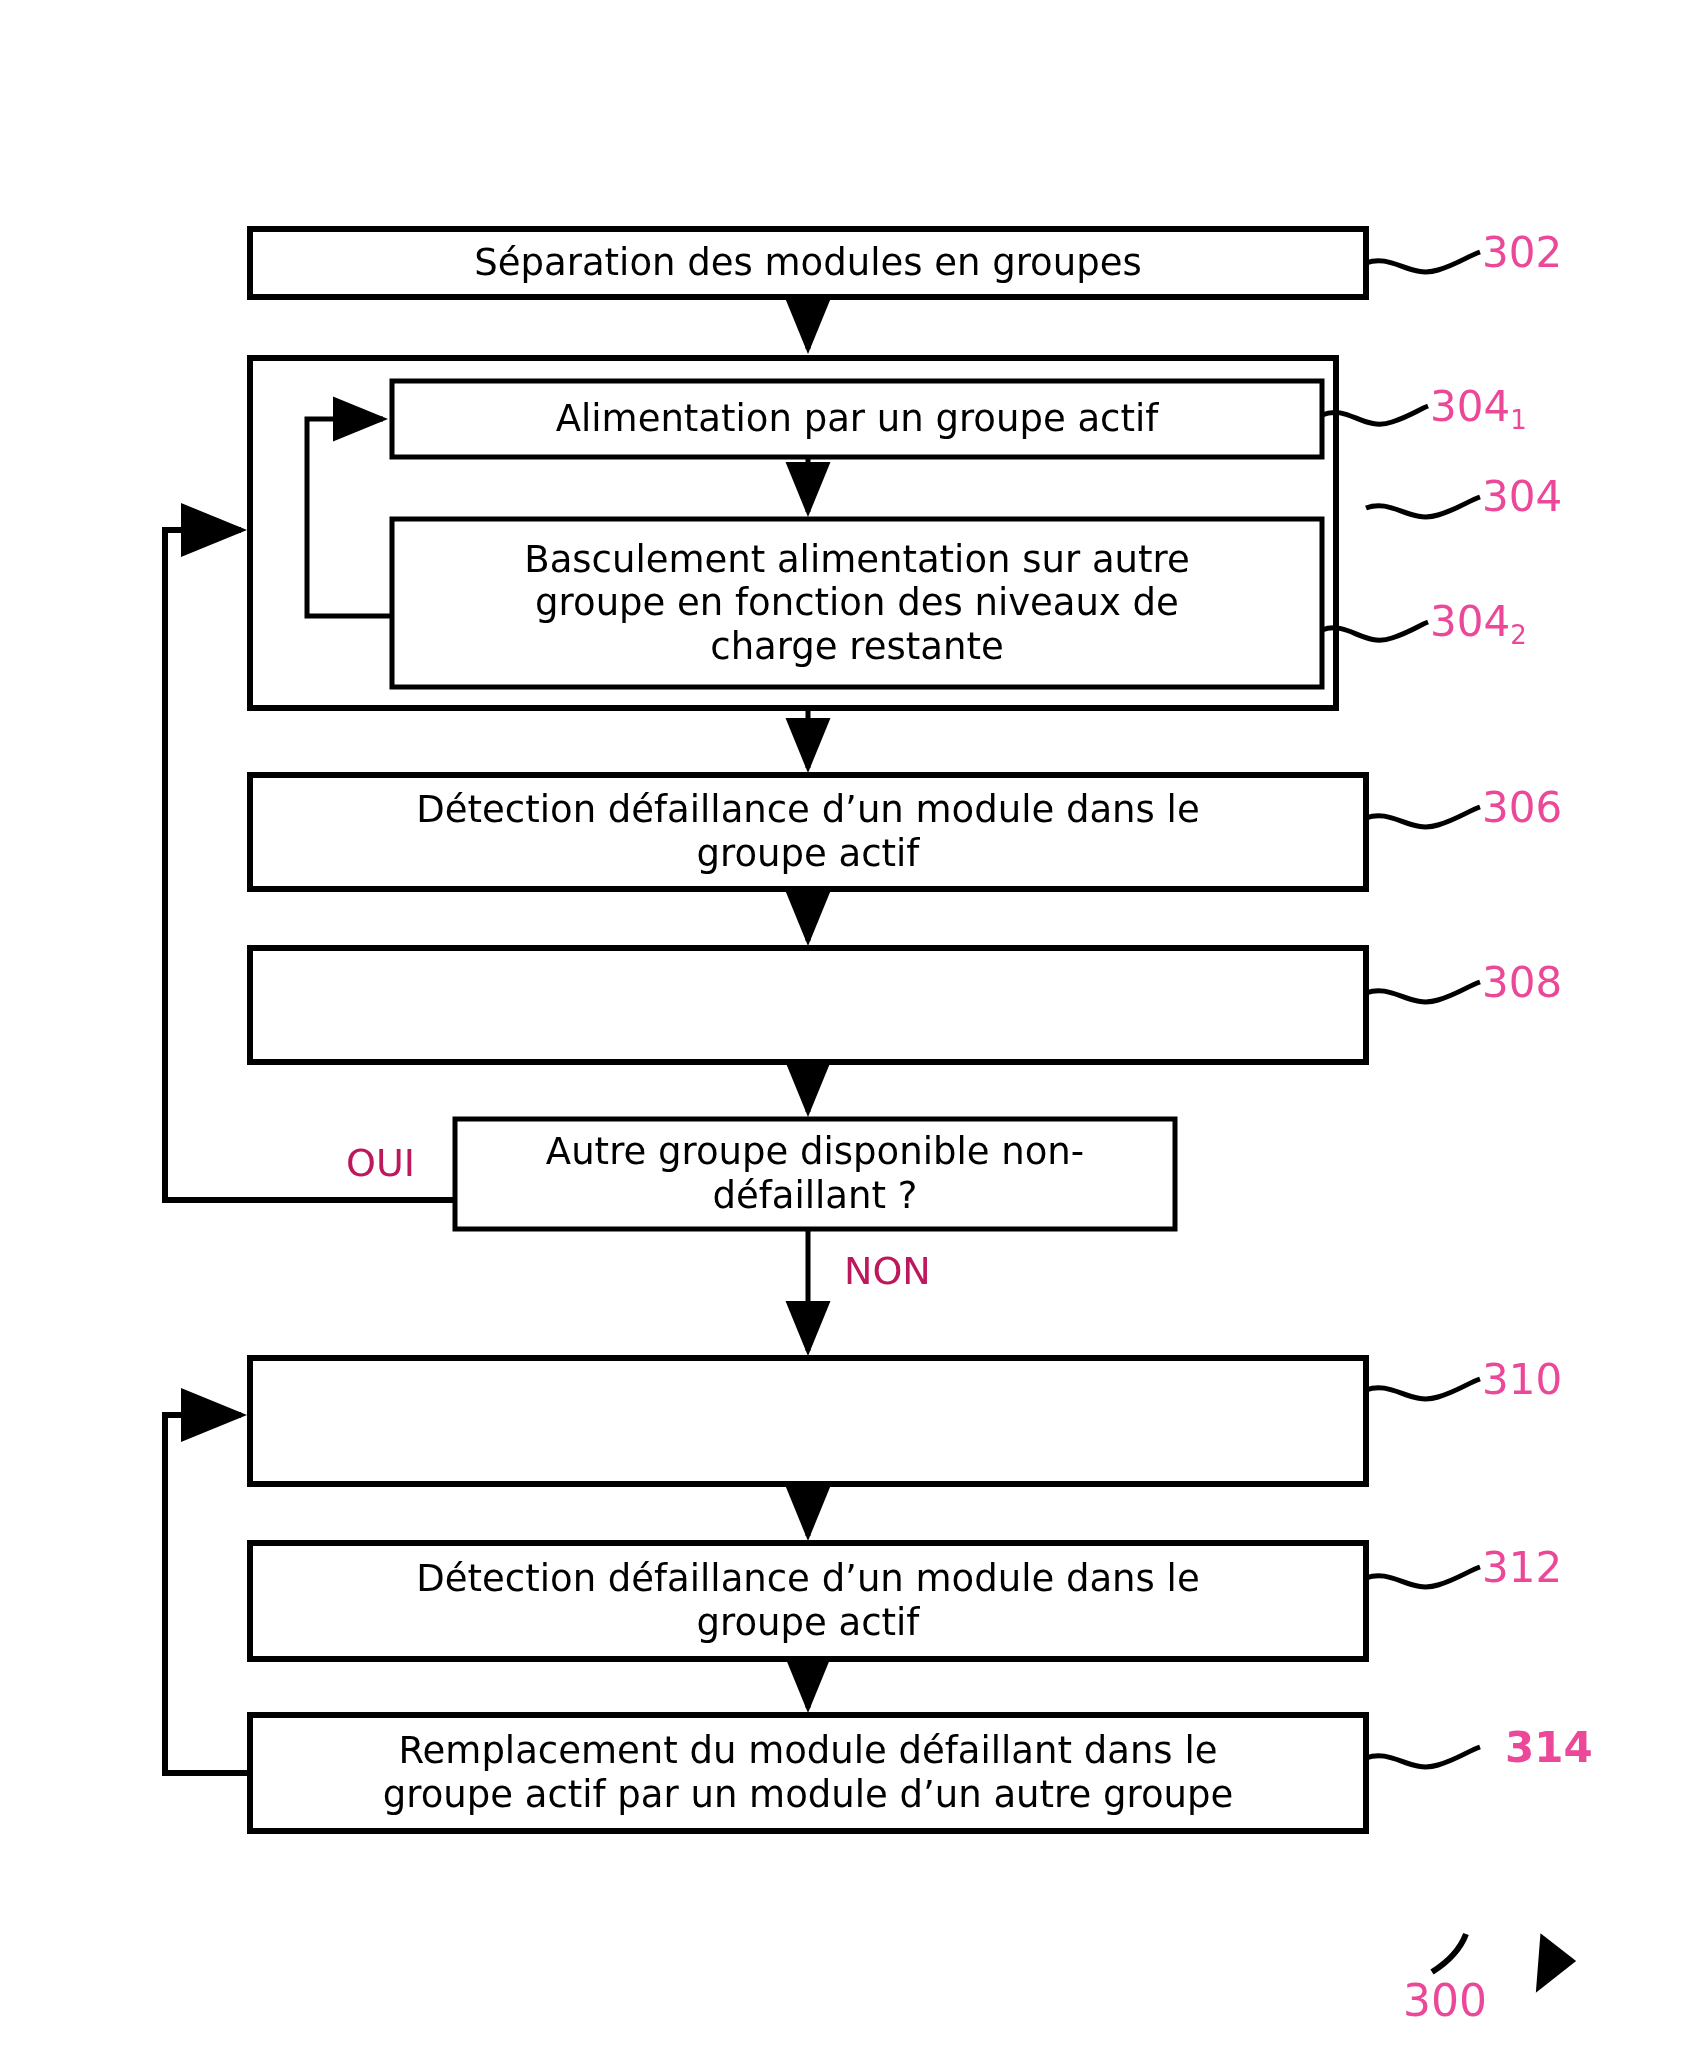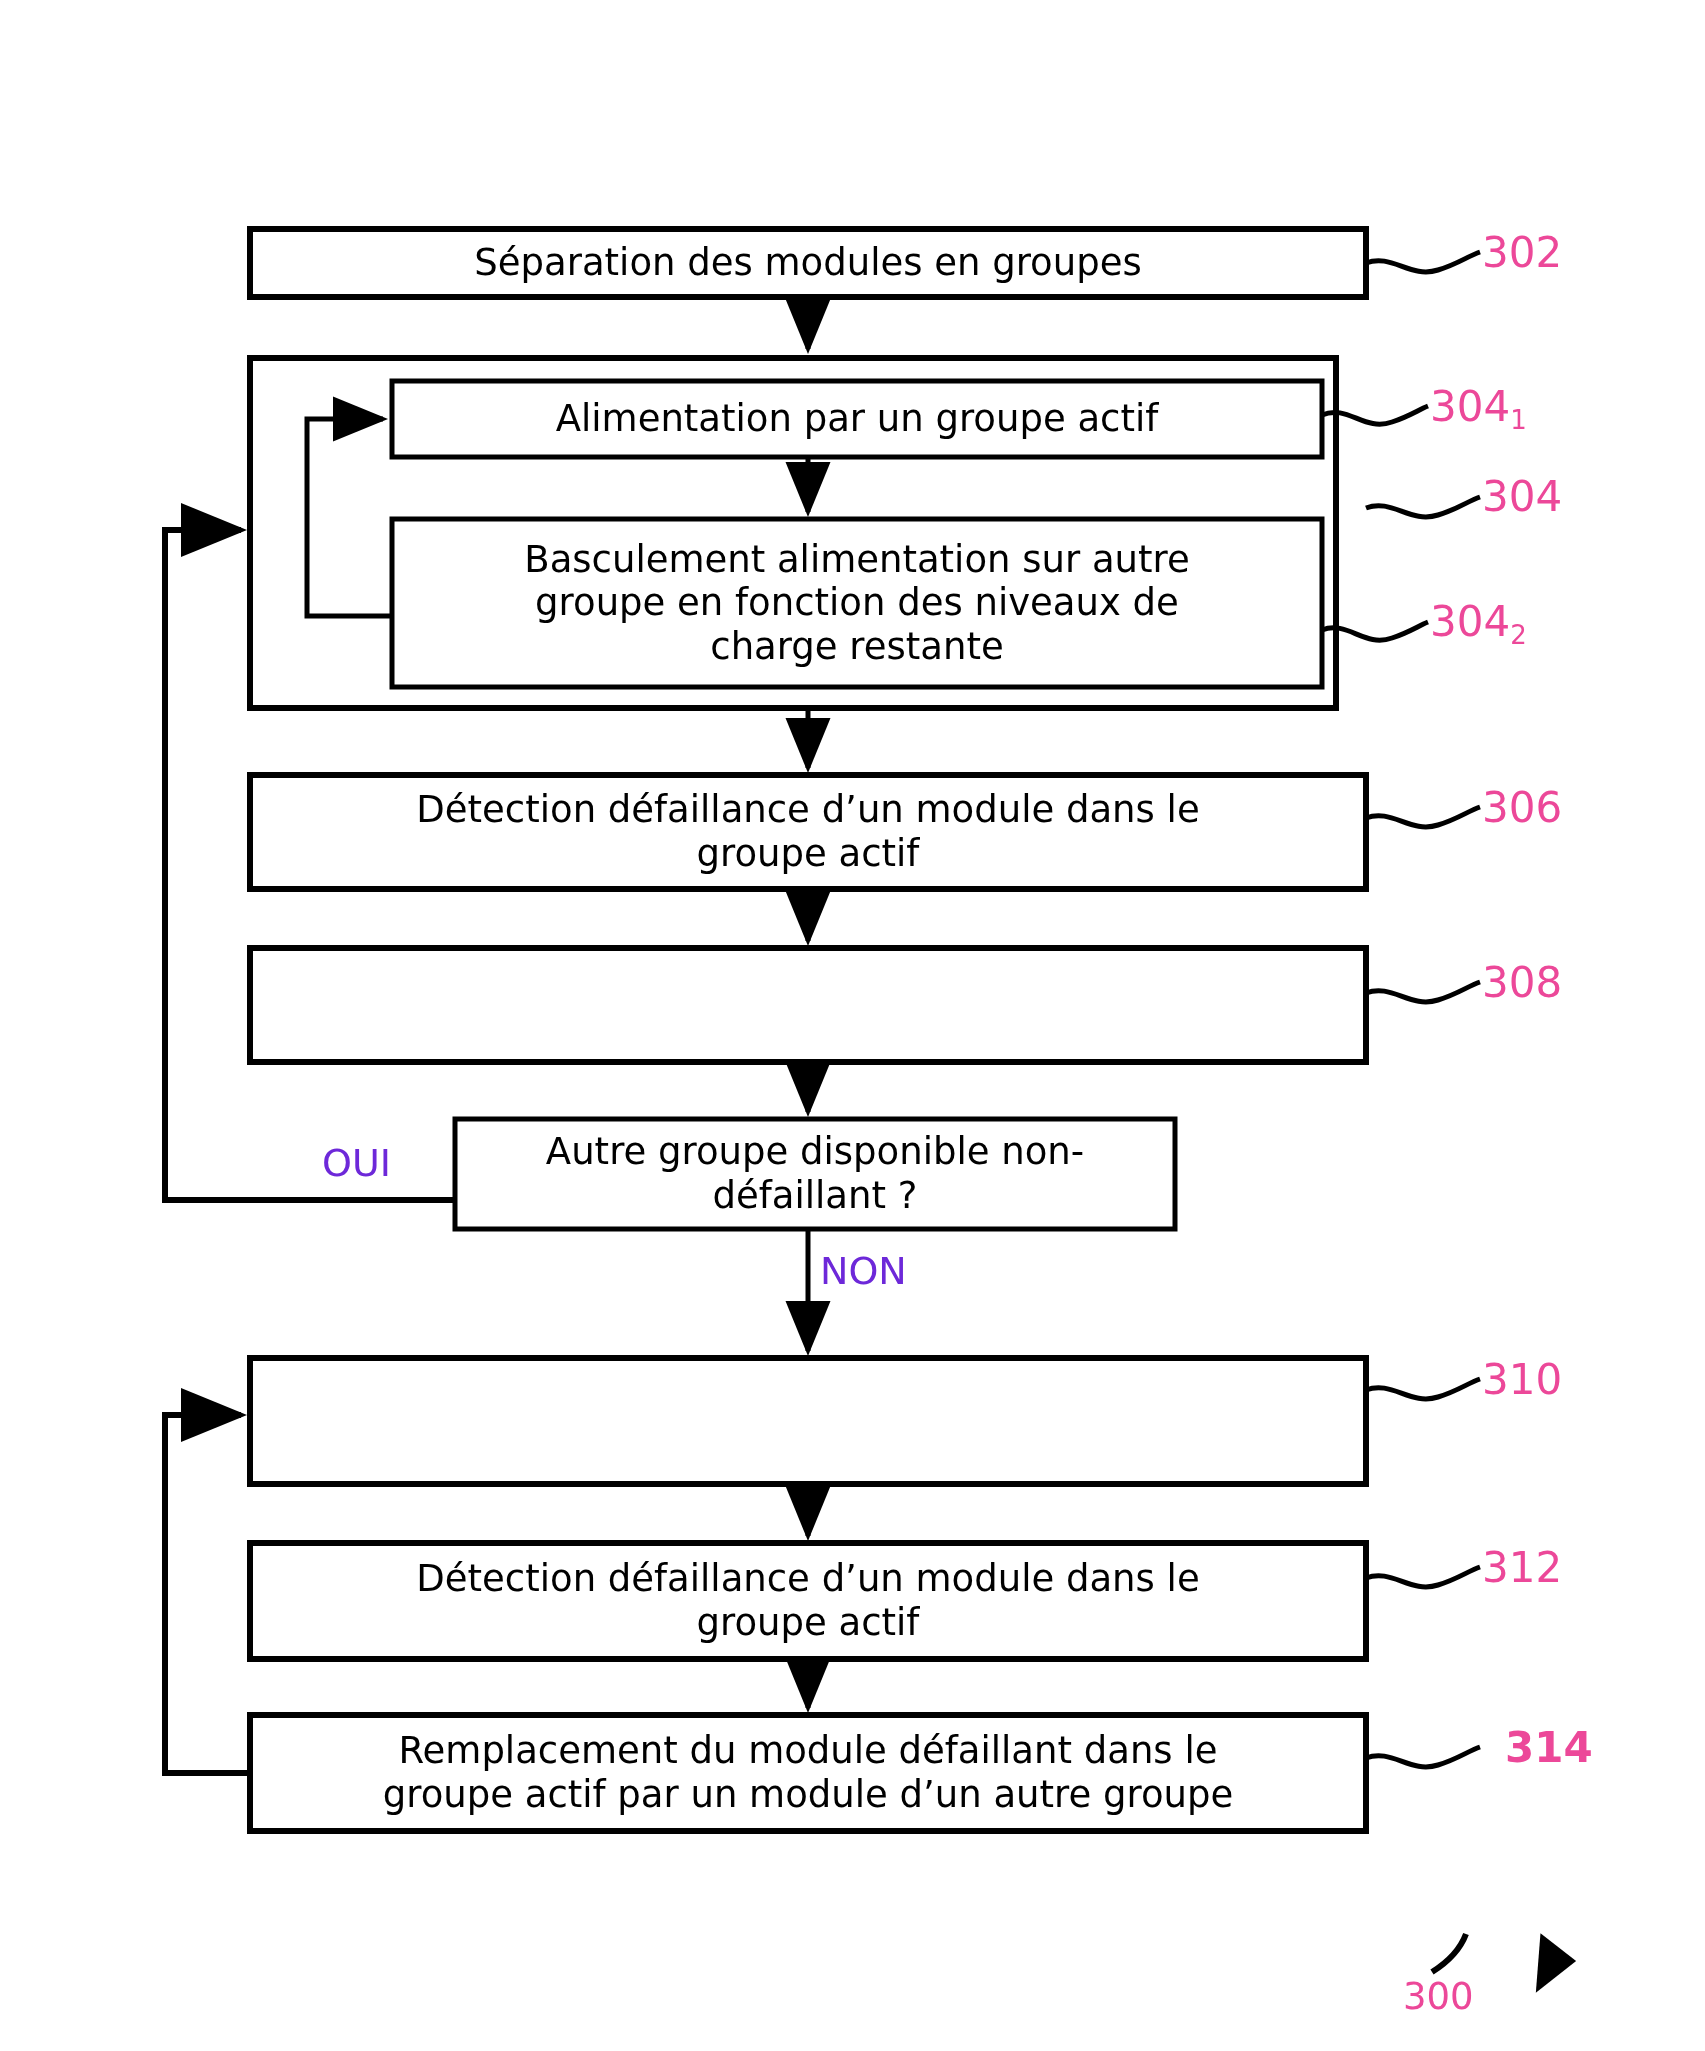--- a/index.html
+++ b/index.html
@@ -48,22 +48,23 @@
   .reflabel sub {
     font-size: 26px;
     vertical-align: baseline;
     position: relative;
     top: 8px;
   }
   .edgelabel {
     position: absolute;
     font-family: "DejaVu Sans", "Liberation Sans", sans-serif;
     font-size: 38px;
-    color: #6d28d9;
+    color: #be185d;
     white-space: nowrap;
+    margin-left: 24px;
   }
 </style>
 </head>
 <body>
 
 <div id="canvas">
 
   <svg class="layer" viewBox="0 0 1705 2051">
     <defs>
       <marker id="ah" markerWidth="10" markerHeight="10" refX="8.6" refY="4" orient="auto" markerUnits="strokeWidth">
@@ -179,15 +180,15 @@
   <div class="reflabel" style="left:1482px; top:783px;">306</div>
 
   <div class="reflabel" style="left:1482px; top:958px;">308</div>
 
   <div class="reflabel" style="left:1482px; top:1355px;">310</div>
 
   <div class="reflabel" style="left:1482px; top:1543px;">312</div>
 
   <div class="reflabel" style="left:1505px; top:1723px;font-weight:bold;">314</div>
 
-  <div class="reflabel" style="left:1403px; top:1975px; font-size:37px;">300</div>
+  <div class="reflabel" style="left:1403px; top:1975px; font-size:44px;">300</div>
 
 </div>
 
 </body></html>

